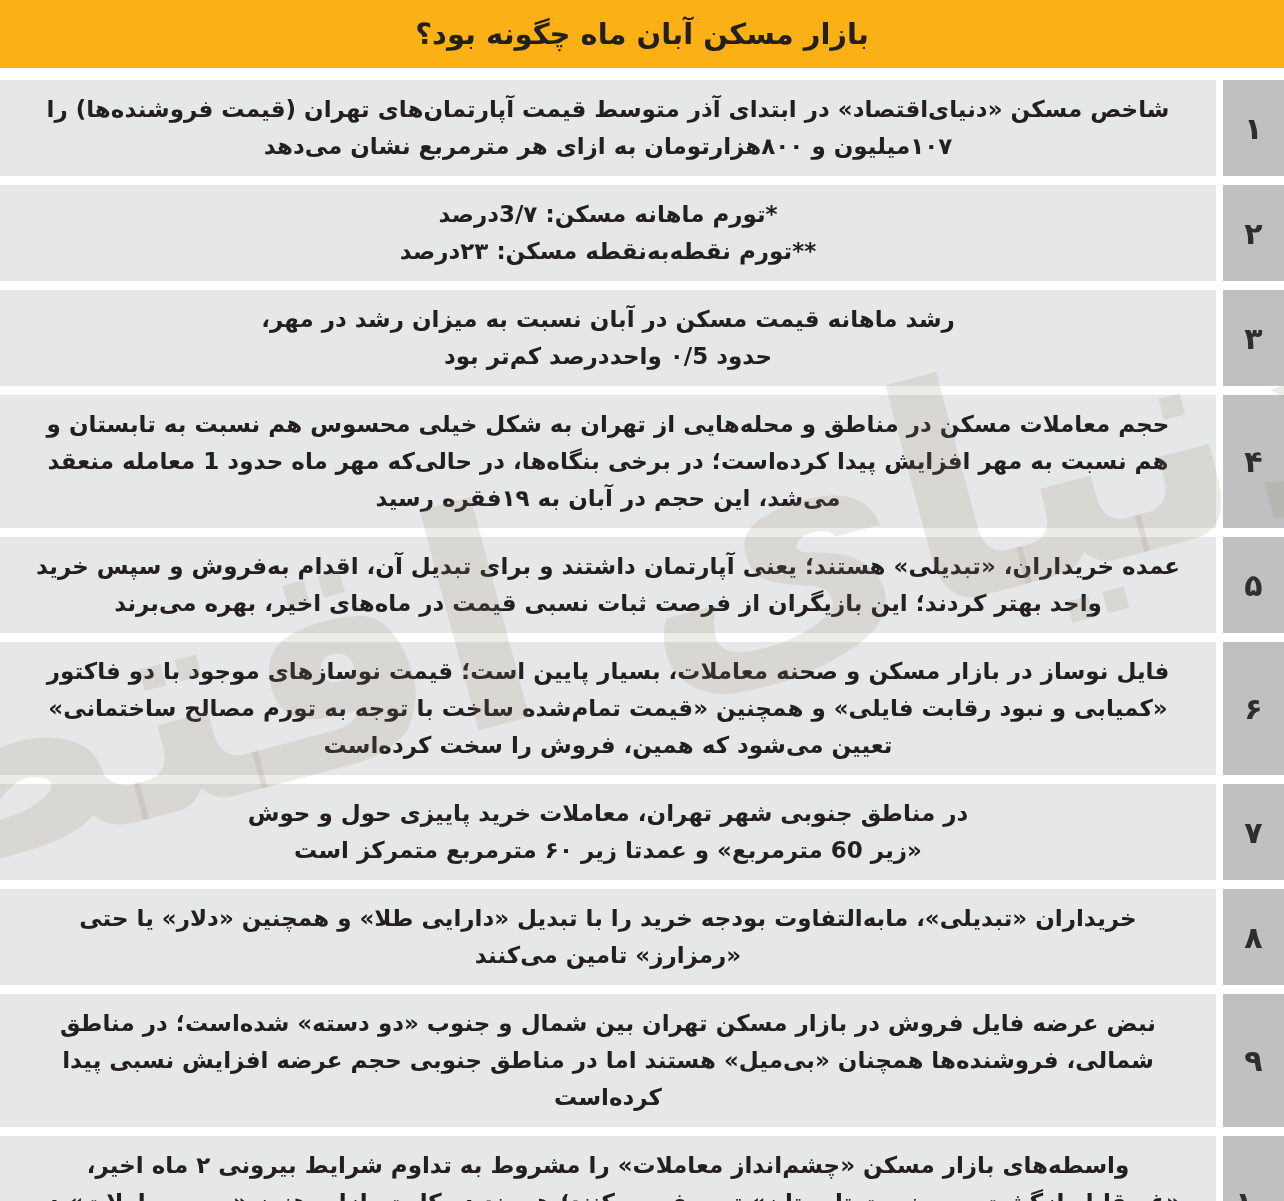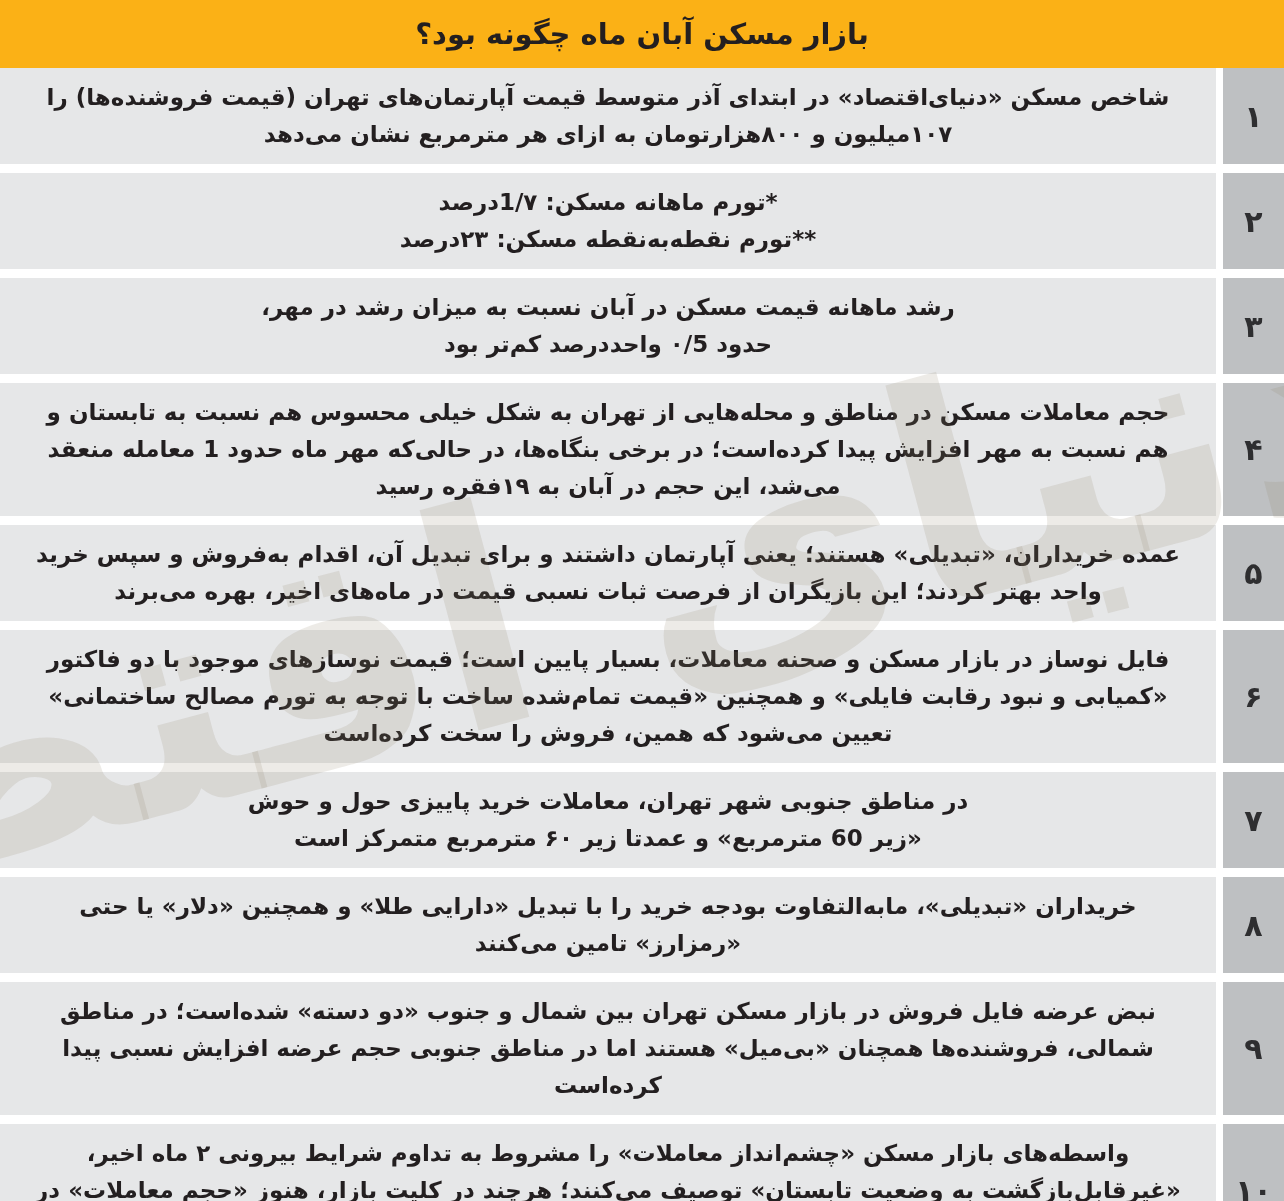--- a/index.html
+++ b/index.html
@@ -24,20 +24,21 @@
     background:var(--page-bg);
     direction:rtl;
     overflow:hidden;
   }
   .header{
     height:68px;
     background:var(--header-bg);
     display:flex;
     align-items:center;
     justify-content:center;
+    margin-bottom:12px;
   }
   .header h1{
     margin:0;
     font-size:29px;
     font-weight:bold;
     color:var(--text-color);
     letter-spacing:0;
   }
   .rows{
     display:block;
@@ -99,21 +100,21 @@
   <main class="rows">
 
     <section class="row">
       <div class="num">۱</div>
       <div class="txt">شاخص مسکن «دنیای‌اقتصاد» در ابتدای آذر متوسط قیمت آپارتمان‌های تهران (قیمت فروشنده‌ها) را
 ۱۰۷میلیون و ۸۰۰هزارتومان به ازای هر مترمربع نشان می‌دهد</div>
     </section>
 
     <section class="row">
       <div class="num">۲</div>
-      <div class="txt">*تورم ماهانه مسکن: 1/۷درصد
+      <div class="txt">*تورم ماهانه مسکن: 3/۷درصد
 **تورم نقطه‌به‌نقطه مسکن: ۲۳درصد</div>
     </section>
 
     <section class="row">
       <div class="num">۳</div>
       <div class="txt">رشد ماهانه قیمت مسکن در آبان نسبت به میزان رشد در مهر،
 حدود ۰/5 واحددرصد کم‌تر بود</div>
     </section>
 
     <section class="row">

